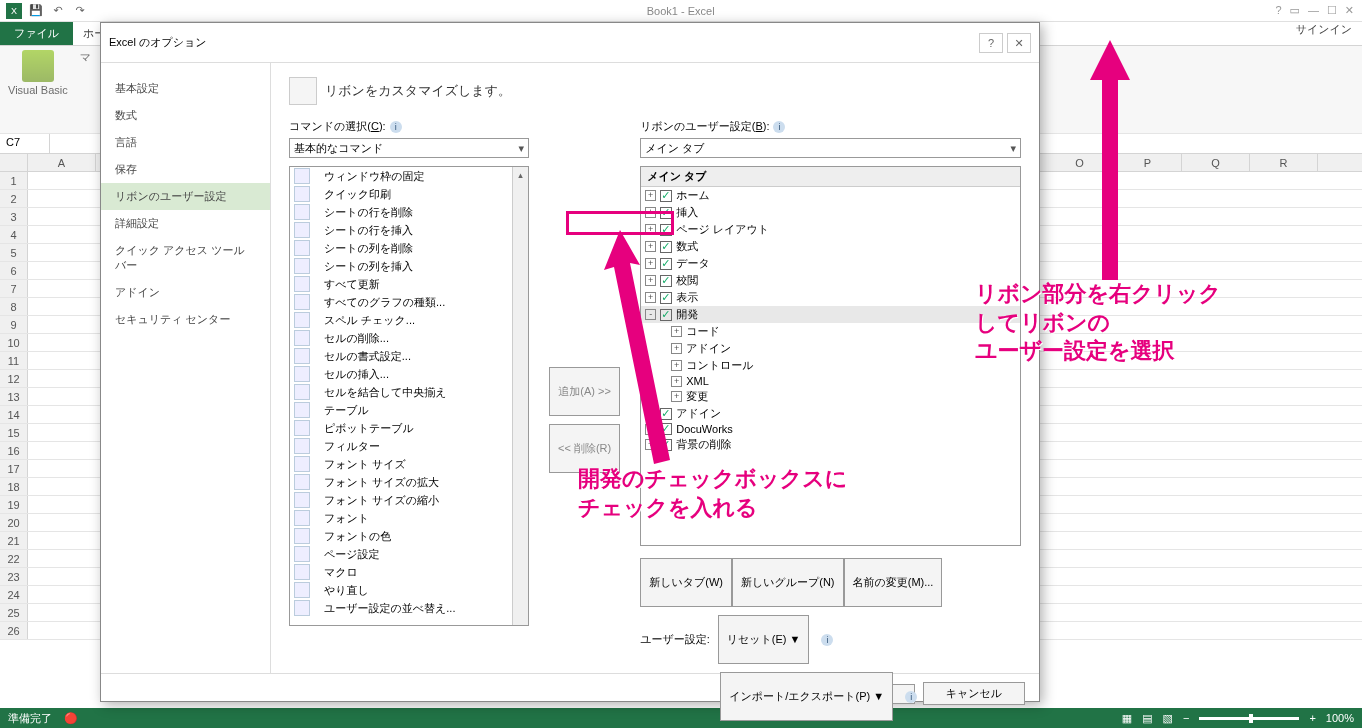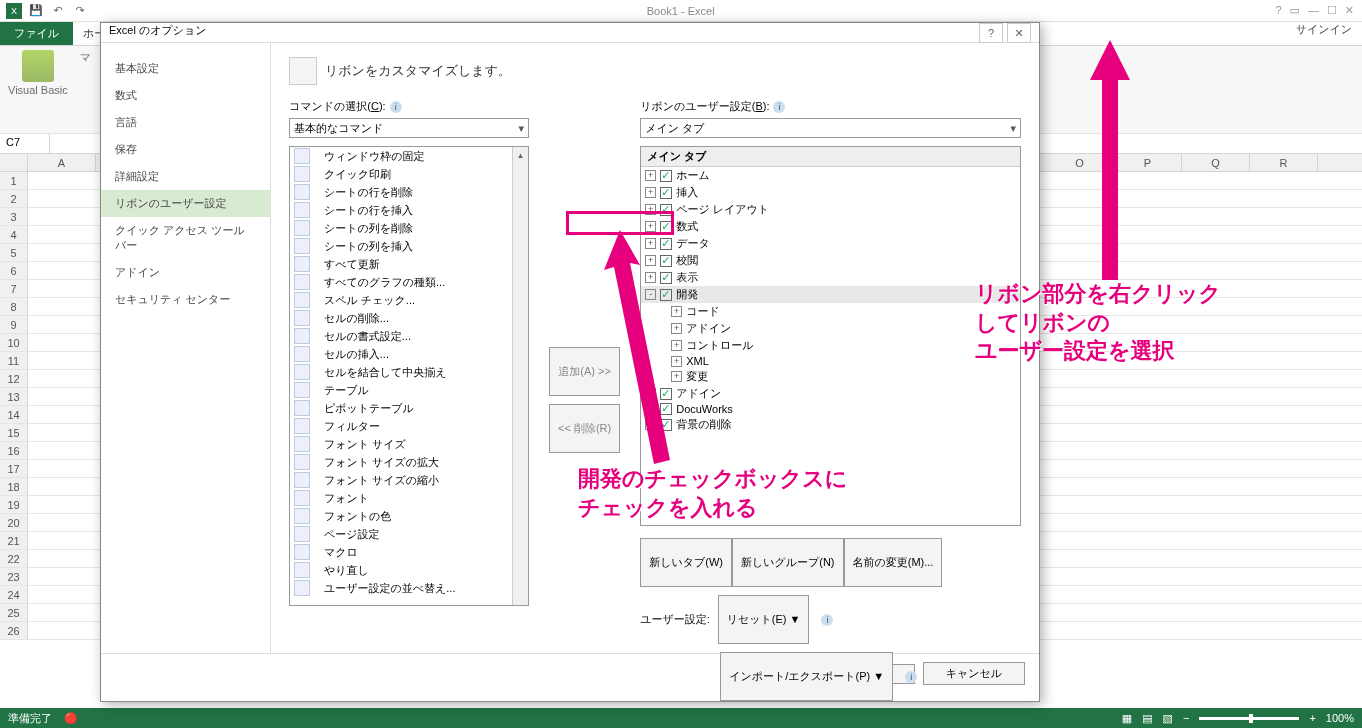--- a/index.html
+++ b/index.html
@@ -25,21 +25,21 @@
 .rows{}
 .row{height:18px;display:flex;border-bottom:1px solid #e5e5e5}
 .rh{width:28px;text-align:center;background:#f0f0f0;border-right:1px solid #d4d4d4;color:#555;line-height:18px}
 .statusbar{position:absolute;bottom:0;left:0;right:0;height:20px;background:#217346;color:#fff;display:flex;align-items:center;padding:0 8px;gap:12px}
 .sb-right{margin-left:auto;display:flex;align-items:center;gap:10px}
 .zoom-slider{width:100px;height:3px;background:#fff;position:relative}
 .zoom-thumb{position:absolute;left:50%;top:-3px;width:4px;height:9px;background:#fff}
 
 
 .dialog{position:absolute;left:100px;top:22px;width:940px;height:680px;background:#fff;border:1px solid #888;box-shadow:3px 3px 12px rgba(0,0,0,.3)}
-.dlg-title{height:20px;display:flex;align-items:flex-start;padding:0 8px;background:#fff;border-bottom:1px solid #ddd}
+.dlg-title{height:40px;display:flex;align-items:center;padding:0 8px;background:#fff;border-bottom:1px solid #ddd}
 .dlg-title-text{flex:1}
 .dlg-tbtn{width:24px;height:20px;border:1px solid #ccc;margin-left:4px;text-align:center;line-height:18px;color:#666}
 .dlg-body{display:flex;height:610px}
 .dlg-nav{width:170px;background:#fff;border-right:1px solid #ddd;padding:12px 0}
 .nav-item{padding:6px 14px;color:#444}
 .nav-item.sel{background:#d9ead3}
 .dlg-main{flex:1;padding:14px 18px;position:relative}
 .dlg-heading{display:flex;align-items:center;gap:8px;margin-bottom:14px}
 .dlg-heading-icon{width:28px;height:28px;background:#f5f5f5;border:1px solid #ccc}
 .two-col{display:flex;gap:16px}
@@ -225,22 +225,22 @@
     <span class="dlg-title-text">Excel のオプション</span>
     <div class="dlg-tbtn">?</div>
     <div class="dlg-tbtn">✕</div>
   </div>
   <div class="dlg-body">
     <div class="dlg-nav" id="dlgnav">
         <div class="nav-item">基本設定</div>
         <div class="nav-item">数式</div>
         <div class="nav-item">言語</div>
         <div class="nav-item">保存</div>
+        <div class="nav-item sel">リボンのユーザー設定</div>
         <div class="nav-item">詳細設定</div>
-        <div class="nav-item sel">リボンのユーザー設定</div>
         <div class="nav-item">クイック アクセス ツール バー</div>
         <div class="nav-item">アドイン</div>
         <div class="nav-item">セキュリティ センター</div>
       </div>
     <div class="dlg-main">
       <div class="dlg-heading">
         <div class="dlg-heading-icon"></div>
         <span style="font-size:13px;color:#333">リボンをカスタマイズします。</span>
       </div>
       <div class="two-col">

